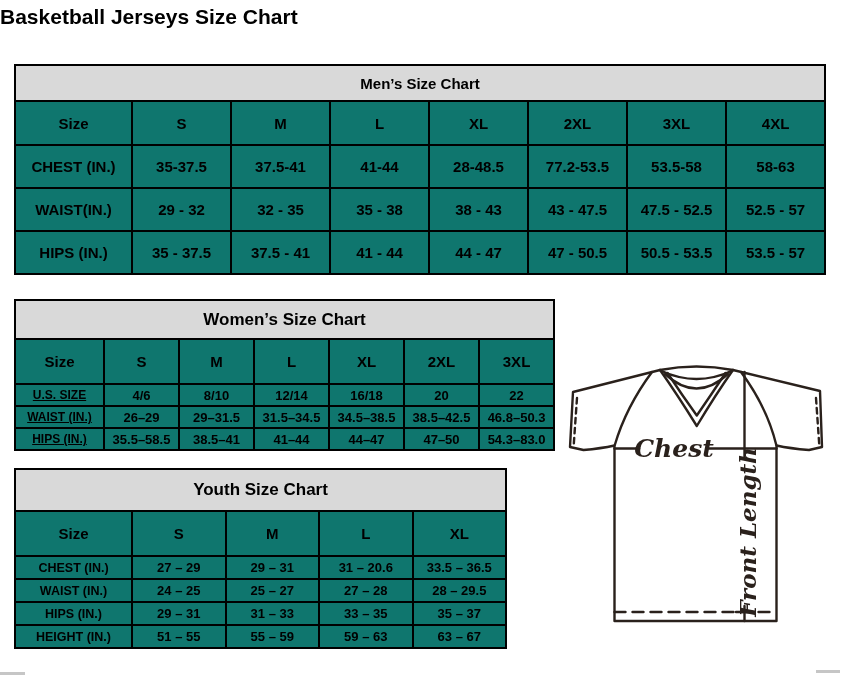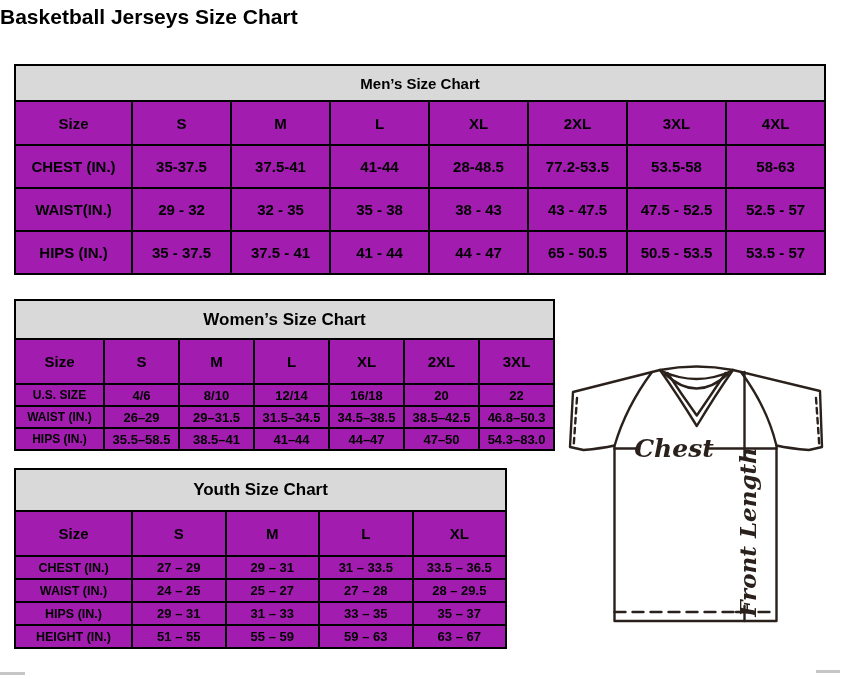--- a/index.html
+++ b/index.html
@@ -9,40 +9,40 @@
     font-family:"Liberation Sans", sans-serif;
     color:#000;
     overflow:hidden;
   }
   .page-title{
     position:absolute;top:5px;left:0;width:810px;
     font-size:21px;font-weight:bold;
   }
   table.size-table{
     position:absolute;border-collapse:collapse;table-layout:fixed;
-    background:#a21caf;border:2px solid #404040;
+    background:#0f766e;border:2px solid #404040;
   }
   table.size-table th, table.size-table td{
     border:2px solid #000;text-align:center;vertical-align:middle;
     font-weight:bold;padding:0;overflow:hidden;white-space:nowrap;
   }
   .table-title{background:#d9d9d9;font-size:17px;}
   
   #mens-table{left:14px;top:64px;width:811px;}
   #mens-table tr.title-row{height:36px;}
   #mens-table tr.header-row{height:44px;}
   #mens-table tr.data-row{height:43px;}
   #mens-table th, #mens-table td{font-size:15px;}
   
   #womens-table{left:14px;top:299px;width:539px;}
   #womens-table tr.title-row{height:39px;}
   #womens-table tr.header-row{height:45px;}
   #womens-table tr.data-row{height:22px;}
   #womens-table tr.header-row th{font-size:15px;}
-  #womens-table tr.data-row th{font-size:12px;}
+  #womens-table tr.data-row th{font-size:12px;text-decoration:underline;}
   #womens-table tr.data-row td{font-size:13px;}
   
   #youth-table{left:14px;top:468px;width:491px;}
   #youth-table tr.title-row{height:42px;}
   #youth-table tr.header-row{height:45px;}
   #youth-table tr.data-row{height:23px;}
   #youth-table tr.header-row th{font-size:15px;}
   #youth-table tr.data-row th{font-size:12.5px;}
   #youth-table tr.data-row td{font-size:13px;}
 
@@ -101,21 +101,21 @@
       <td>43 - 47.5</td>
       <td>47.5 - 52.5</td>
       <td>52.5 - 57</td>
     </tr>
     <tr class="data-row">
       <th>HIPS (IN.)</th>
       <td>35 - 37.5</td>
       <td>37.5 - 41</td>
       <td>41 - 44</td>
       <td>44 - 47</td>
-      <td>65 - 50.5</td>
+      <td>47 - 50.5</td>
       <td>50.5 - 53.5</td>
       <td>53.5 - 57</td>
     </tr>
   </tbody>
 </table>
 
 <table class="size-table" id="womens-table">
   <colgroup>
     <col style="width:89px">
       <col style="width:75px">
@@ -184,21 +184,21 @@
       <th>Size</th>
       <th>S</th>
       <th>M</th>
       <th>L</th>
       <th>XL</th>
     </tr>
     <tr class="data-row">
       <th>CHEST (IN.)</th>
       <td>27 – 29</td>
       <td>29 – 31</td>
-      <td>31 – 33.5</td>
+      <td>31 – 20.6</td>
       <td>33.5 – 36.5</td>
     </tr>
     <tr class="data-row">
       <th>WAIST (IN.)</th>
       <td>24 – 25</td>
       <td>25 – 27</td>
       <td>27 – 28</td>
       <td>28 – 29.5</td>
     </tr>
     <tr class="data-row">

